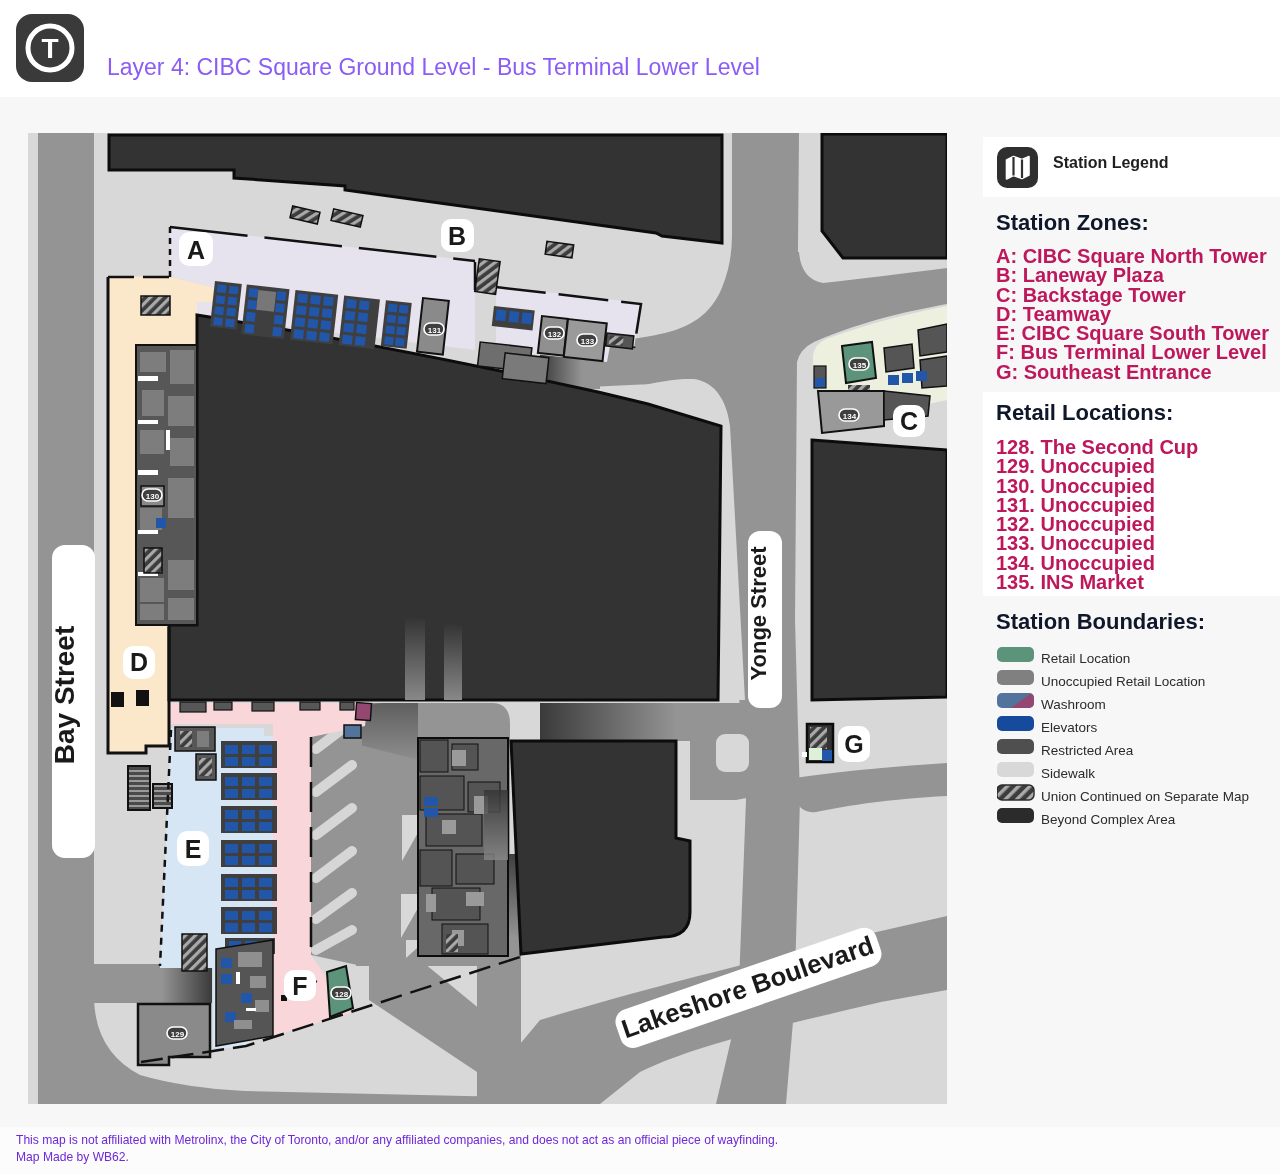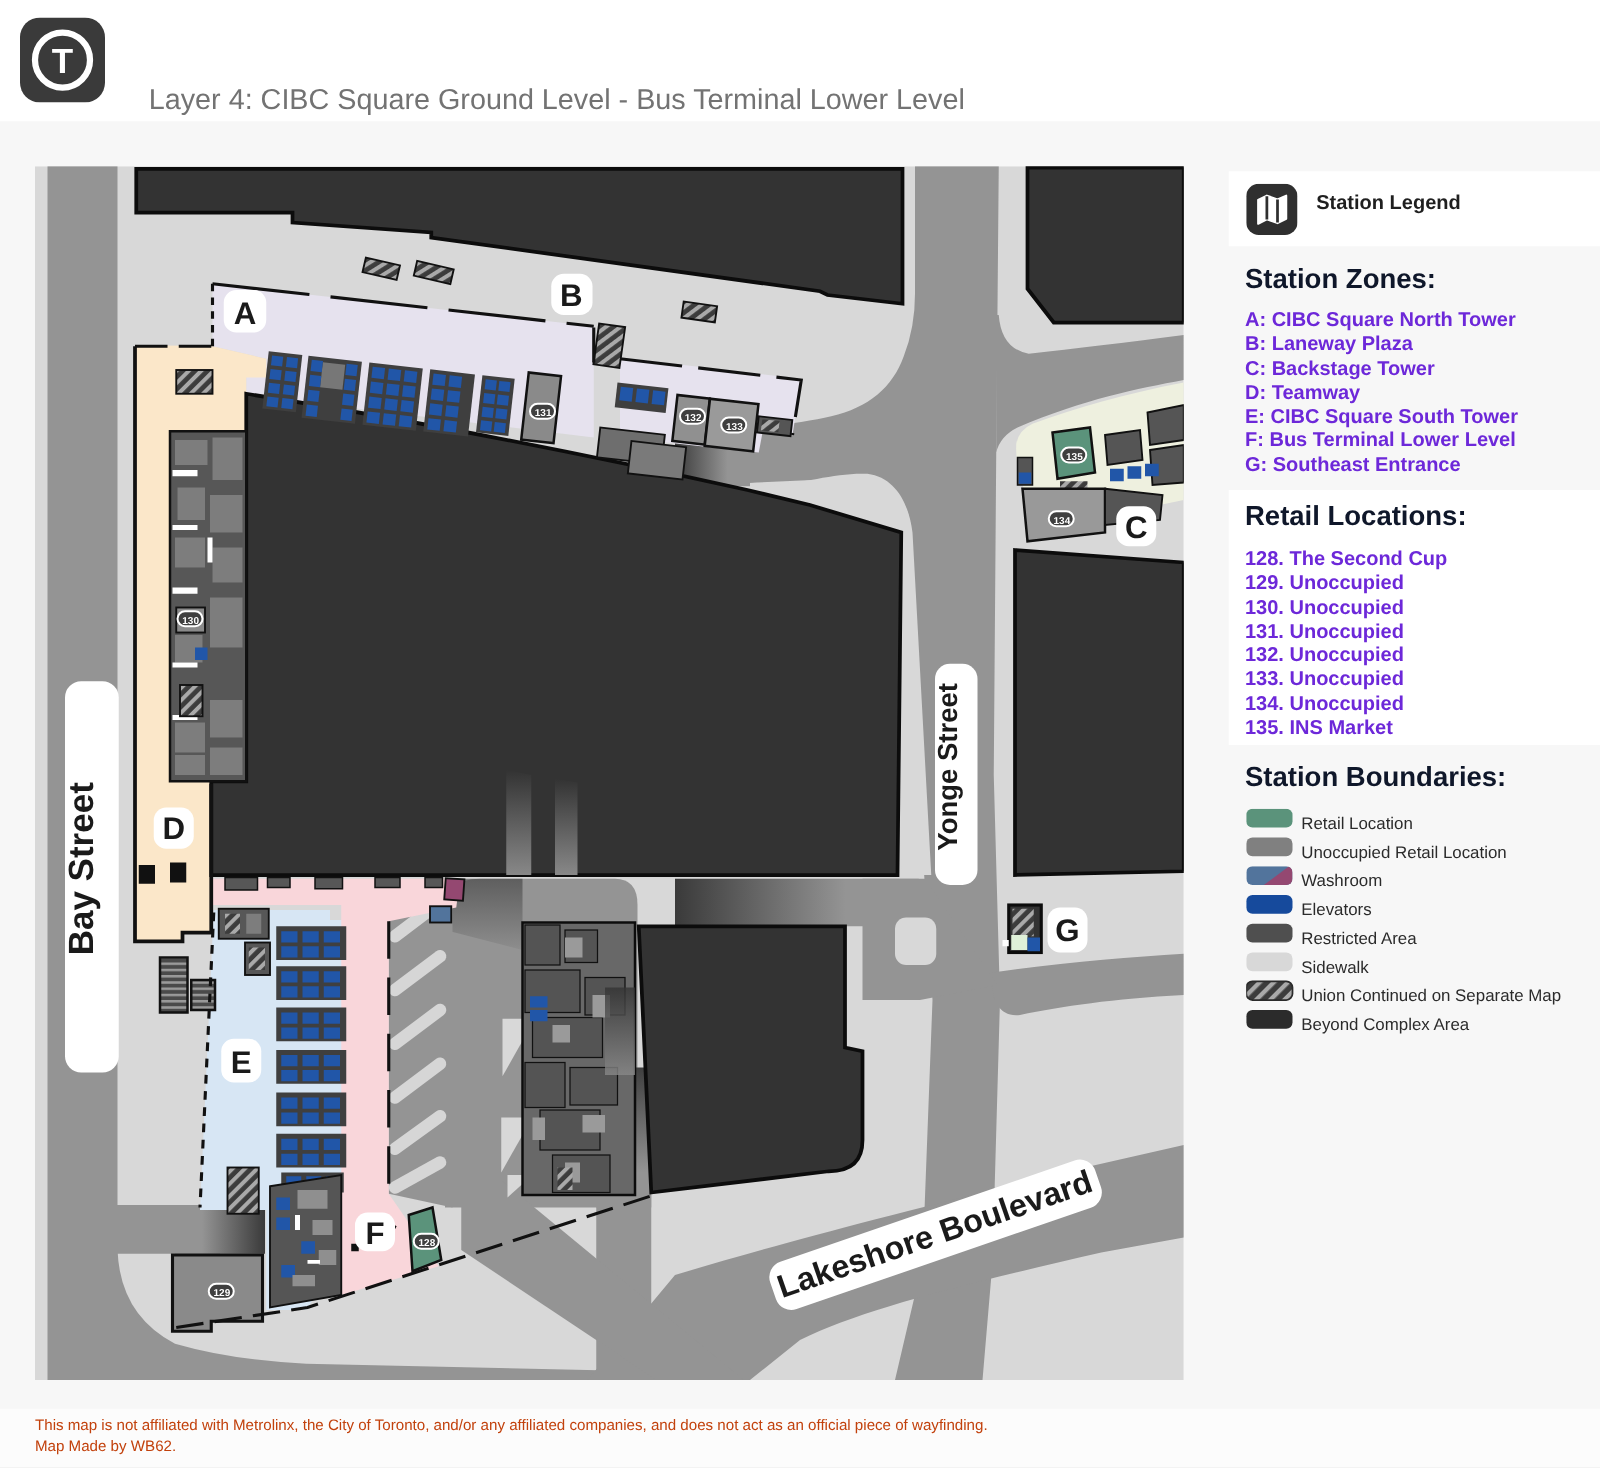--- a/index.html
+++ b/index.html
@@ -1,27 +1,27 @@
 <!DOCTYPE html>
 <html><head>
 <meta charset="utf-8">
 <style>
   html,body{margin:0;padding:0;background:#f7f7f7;width:1280px;height:1174px;overflow:hidden;}
   body{font-family:"Liberation Sans",sans-serif;position:relative;}
   .hdr{position:absolute;left:0;top:0;width:1280px;height:97px;background:#ffffff;}
   .hdr h1{position:absolute;left:106px;top:21px;margin:0;font-size:27px;font-weight:bold;color:#3a3a3a;letter-spacing:0.2px;}
-  .hdr h2{position:absolute;left:107px;top:54px;margin:12px;font-size:23px;font-weight:400;color:#737373;}
+  .hdr h2{position:absolute;left:107px;top:54px;margin:0;font-size:23px;font-weight:400;color:#8b5cf6;}
   .logo{position:absolute;left:16px;top:14px;}
   .legendcard{position:absolute;left:983px;top:137px;width:297px;height:60px;background:#ffffff;}
   .retailcard{position:absolute;left:983px;top:392px;width:297px;height:204px;background:#ffffff;}
   .lg-title{position:absolute;left:1053px;top:154px;font-size:16px;font-weight:bold;color:#1f1f1f;}
   .sec{position:absolute;font-size:22px;font-weight:bold;color:#0f172a;}
-  .lst{position:absolute;font-size:16px;font-weight:bold;color:#6d28d9;line-height:19.3px;white-space:pre;}
+  .lst{position:absolute;font-size:20px;font-weight:bold;color:#be185d;line-height:19.3px;white-space:pre;}
   .swlbl{position:absolute;font-size:13.5px;font-weight:normal;color:#2b2b2b;}
-  .foot{position:absolute;left:28px;font-size:12.1px;color:#c2410c;}
+  .foot{position:absolute;left:16px;font-size:12.1px;color:#6d28d9;}
 </style>
 </head>
 <body>
 
 <div class="hdr">
 
   <svg class="logo" width="68" height="68">
     <rect x="0" y="0" width="68" height="68" rx="16" fill="#3a3a3a"></rect>
     <circle cx="34" cy="34" r="22" fill="none" stroke="#ffffff" stroke-width="5"></circle>
     <text x="34" y="44" font-size="28" font-weight="bold" fill="#ffffff" text-anchor="middle" font-family="Liberation Sans,sans-serif">T</text>

